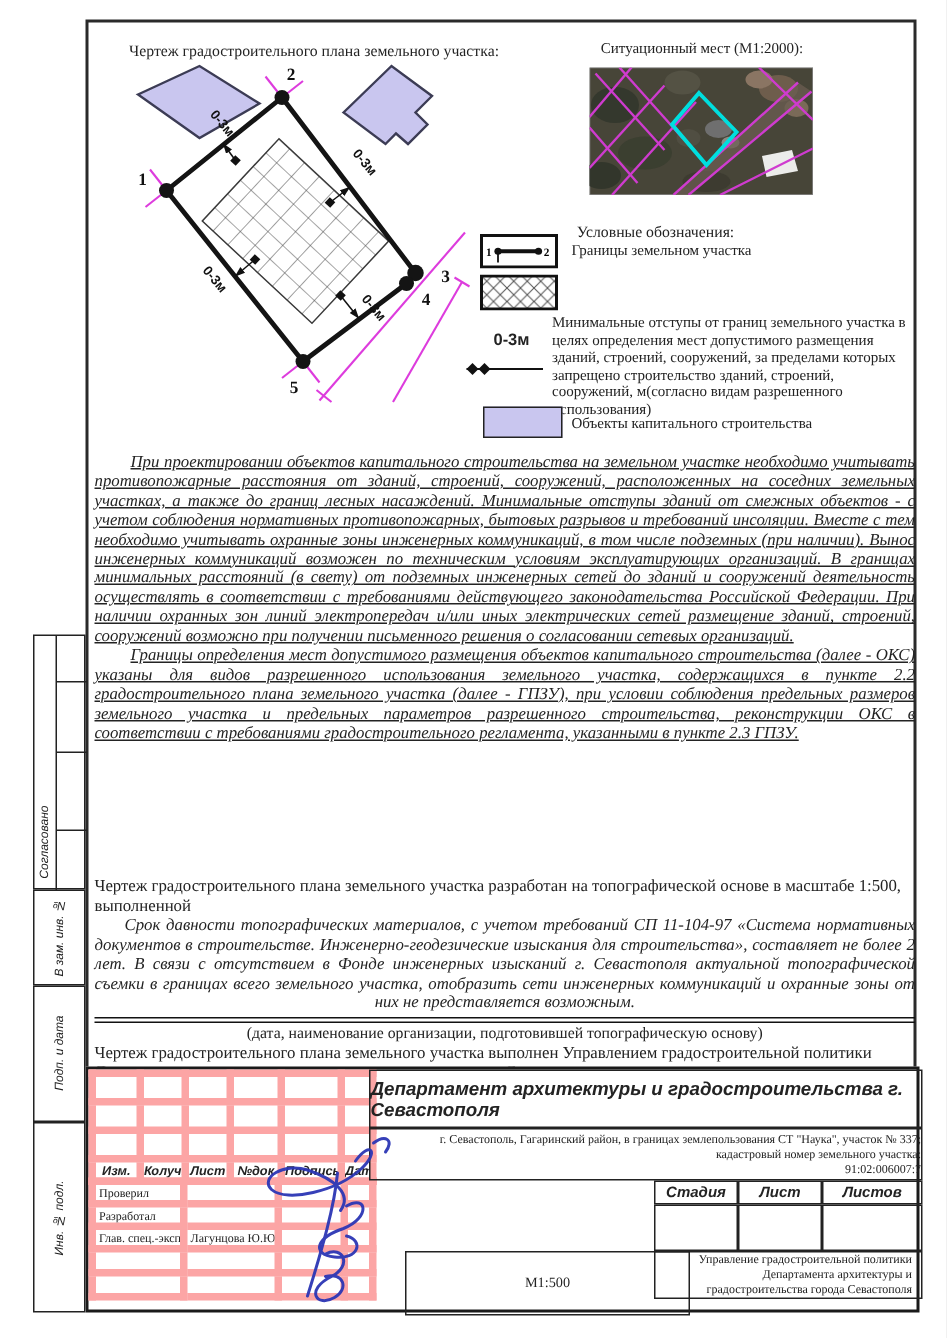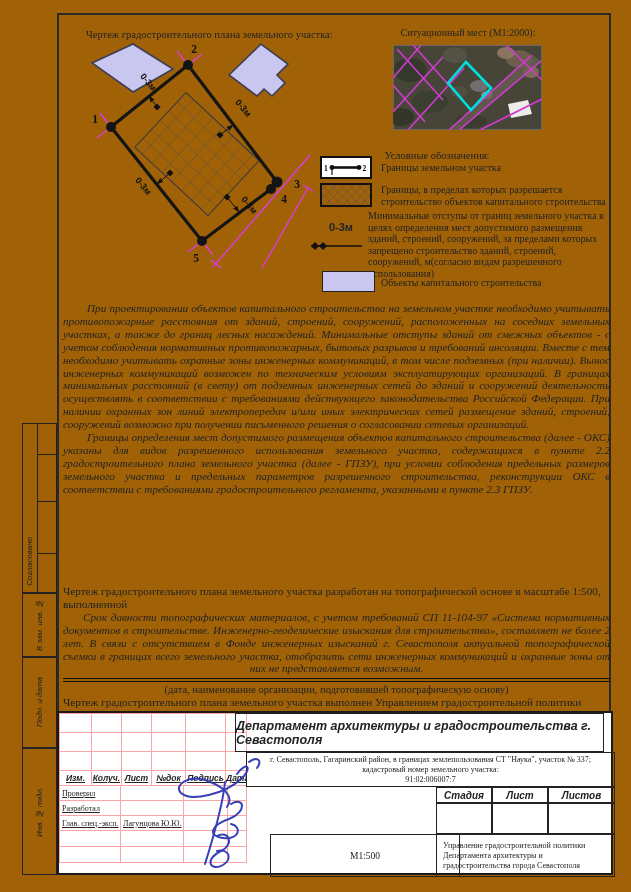--- a/index.html
+++ b/index.html
@@ -1,37 +1,37 @@
 <!DOCTYPE html>
 <html><head>
 <meta charset="utf-8">
 <style>
   html,body{margin:0;padding:0;background:#e8e8e8;}
-  .page{position:relative;width:631px;height:892px;background:#a16207;overflow:hidden;
+  .page{position:relative;width:631px;height:892px;background:#ffffff;overflow:hidden;
         font-family:"Liberation Serif",serif;color:#232323;}
   .abs{position:absolute;}
   .frame{left:57px;top:13px;width:554px;height:860px;border:2px solid #2a2a2a;box-sizing:border-box;}
   .h-title{font-size:10.5px;}
   .center{text-align:center;}
   
   .textblock{left:63px;top:302px;width:547px;}
   .textblock2{left:63px;top:585px;width:547px;}
-  .par{margin:0;font:italic 11.2px/12.9px "Liberation Serif",serif;text-align:justify;text-indent:24px;}
+  .par{margin:0;font:italic 11.2px/12.9px "Liberation Serif",serif;text-align:justify;text-indent:24px;text-decoration:underline;}
   .reg{margin:0;font:normal 11.2px/12.9px "Liberation Serif",serif;}
   .note{margin:0;font:italic 11.2px/12.9px "Liberation Serif",serif;text-align:justify;text-align-last:center;text-indent:20px;}
   .rule2{height:2px;border-top:1.4px solid #111;border-bottom:1.4px solid #111;margin-top:3px;}
   .dateorg{font:normal 10.5px/13px "Liberation Serif",serif;text-align:center;margin-top:1px;}
   
   .leg-label{font:normal 10px/11.5px "Liberation Serif",serif;}
   .leg-dim{font:bold 11px/11px "Liberation Sans",sans-serif;text-align:center;}
   .sym4{background:#c9c6ef;border:1.5px solid #222;box-sizing:border-box;}
   
   .stamp{left:57px;top:711px;width:556px;height:164px;border:2px solid #1a1a1a;box-sizing:border-box;background:#fff;}
   .stamp table{border-collapse:collapse;table-layout:fixed;}
-  .stamp td{border:1px solid #fca5a5;padding:0 0 0 2px;font:normal 8px/9px "Liberation Serif",serif;overflow:hidden;white-space:nowrap;text-decoration:underline;}
+  .stamp td{border:5px solid #fca5a5;padding:0 0 0 2px;font:normal 8px/9px "Liberation Serif",serif;overflow:hidden;white-space:nowrap;}
   .gost{font-family:"Liberation Sans",sans-serif;font-style:italic;font-weight:bold;}
   .hdr td{text-align:center;padding:0;font:italic bold 8.5px/10px "Liberation Sans",sans-serif;}
   .cell{position:absolute;border:1px solid #222;box-sizing:border-box;display:flex;align-items:center;justify-content:center;flex-direction:column;}
   .vtext{writing-mode:vertical-rl;transform:rotate(180deg);white-space:nowrap;
          font:italic 8px "Liberation Sans",sans-serif;color:#222;}
   .sidebox{border:1px solid #222;box-sizing:border-box;display:flex;align-items:center;justify-content:center;}
 </style>
 </head>
 <body>
 
@@ -157,21 +157,20 @@
   <div class="abs leg-label" style="left:381px;top:162px;width:220px;">Границы земельном участка</div>
 
   <svg class="abs" style="left:320px;top:183px;" width="52" height="24" viewBox="0 0 52 24">
     <defs>
       <pattern id="dg" patternUnits="userSpaceOnUse" width="9" height="9">
         <path d="M0 9L9 0M0 0L9 9" stroke="#555" stroke-width="0.7" fill="none"></path>
       </pattern>
     </defs>
     <rect x="1" y="1" width="50" height="22" fill="url(#dg)" stroke="#111" stroke-width="2"></rect>
   </svg>
-  <div class="abs leg-label" style="left:381px;top:184px;width:228px;">Границы, в пределах которых разрешается строительство объектов капитального строительства</div>
 
   <div class="abs leg-dim" style="left:316px;top:222px;width:50px;">0-3м</div>
   <svg class="abs" style="left:308px;top:240px;" width="58" height="12" viewBox="0 0 58 12">
     <line x1="3" y1="6" x2="54" y2="6" stroke="#111" stroke-width="1.4"></line>
     <polygon points="7,2 11,6 7,10 3,6" fill="#111"></polygon>
     <polygon points="15,2 19,6 15,10 11,6" fill="#111"></polygon>
   </svg>
   <div class="abs leg-label" style="left:368px;top:210px;width:241px;">Минимальные отступы от границ земельного участка в целях определения мест допустимого размещения зданий, строений, сооружений, за пределами которых запрещено строительство зданий, строений, сооружений, м(согласно видам разрешенного использования)</div>
 
   <div class="abs sym4" style="left:322px;top:271px;width:53px;height:21px;"></div>
@@ -288,38 +287,38 @@
           </tr>
       <tr style="height:16px">
             <td></td>
             <td></td>
             <td></td>
             <td></td>
           </tr>
     </tbody>
       </table>
 
-    <div class="cell gost" style="left:176px;top:0;width:369px;height:39px;font-size:12.5px;">Департамент архитектуры и градостроительства г. Севастополя</div>
-
-    <div class="cell" style="left:187px;top:39px;width:369px;height:35px;font-size:8px;line-height:10px;text-align:center;">
+    <div class="cell gost" style="left:187px;top:0;width:369px;height:39px;font-size:12.5px;">Департамент архитектуры и градостроительства г. Севастополя</div>
+
+    <div class="cell" style="left:187px;top:39px;width:369px;height:35px;font-size:8px;line-height:10px;text-align:center;align-items:flex-end;">
       <div>г. Севастополь, Гагаринский район, в границах землепользования СТ "Наука", участок № 337;</div>
       <div>кадастровый номер земельного участка:</div>
       <div>91:02:006007:7</div>
     </div>
 
 
     <div class="cell gost" style="left:377px;top:74px;width:56px;height:16px;font-size:10px;">Стадия</div>
     <div class="cell gost" style="left:433px;top:74px;width:56px;height:16px;font-size:10px;">Лист</div>
     <div class="cell gost" style="left:489px;top:74px;width:67px;height:16px;font-size:10px;">Листов</div>
     <div class="cell" style="left:377px;top:90px;width:56px;height:31px;"></div>
     <div class="cell" style="left:433px;top:90px;width:56px;height:31px;"></div>
     <div class="cell" style="left:489px;top:90px;width:67px;height:31px;"></div>
 
     <div class="cell" style="left:187px;top:121px;width:190px;height:43px;font-size:9.5px;margin-left:24px;">М1:500</div>
-    <div class="cell" style="left:377px;top:121px;width:179px;height:43px;font-size:8px;line-height:10px;text-align:left;padding:0 6px;">Управление градостроительной политики Департамента архитектуры и градостроительства города Севастополя</div>
+    <div class="cell" style="left:377px;top:121px;width:179px;height:32px;font-size:8px;line-height:10px;text-align:right;padding:0 6px;">Управление градостроительной политики Департамента архитектуры и градостроительства города Севастополя</div>
   </div>
 
   <svg class="abs" style="left:165px;top:752px;pointer-events:none;" width="110" height="125" viewBox="0 0 110 125">
     <g fill="none" stroke="#2c36b5" stroke-width="2" stroke-linecap="round" opacity="0.95">
       <path d="M72,22 C82,8 88,16 76,27 C60,42 26,50 16,41 C8,33 24,23 40,28 C58,34 70,44 62,55"></path>
       <path d="M66,52 C80,44 82,60 64,67 C46,73 42,84 58,86 C74,88 78,75 66,72"></path>
       <path d="M52,84 C64,78 70,92 56,99 C38,108 46,120 58,113 C68,107 64,96 52,99"></path>
       <path d="M60,30 C58,52 50,80 40,112"></path>
       <path d="M84,10 C92,4 98,8 92,16"></path>
     </g>

